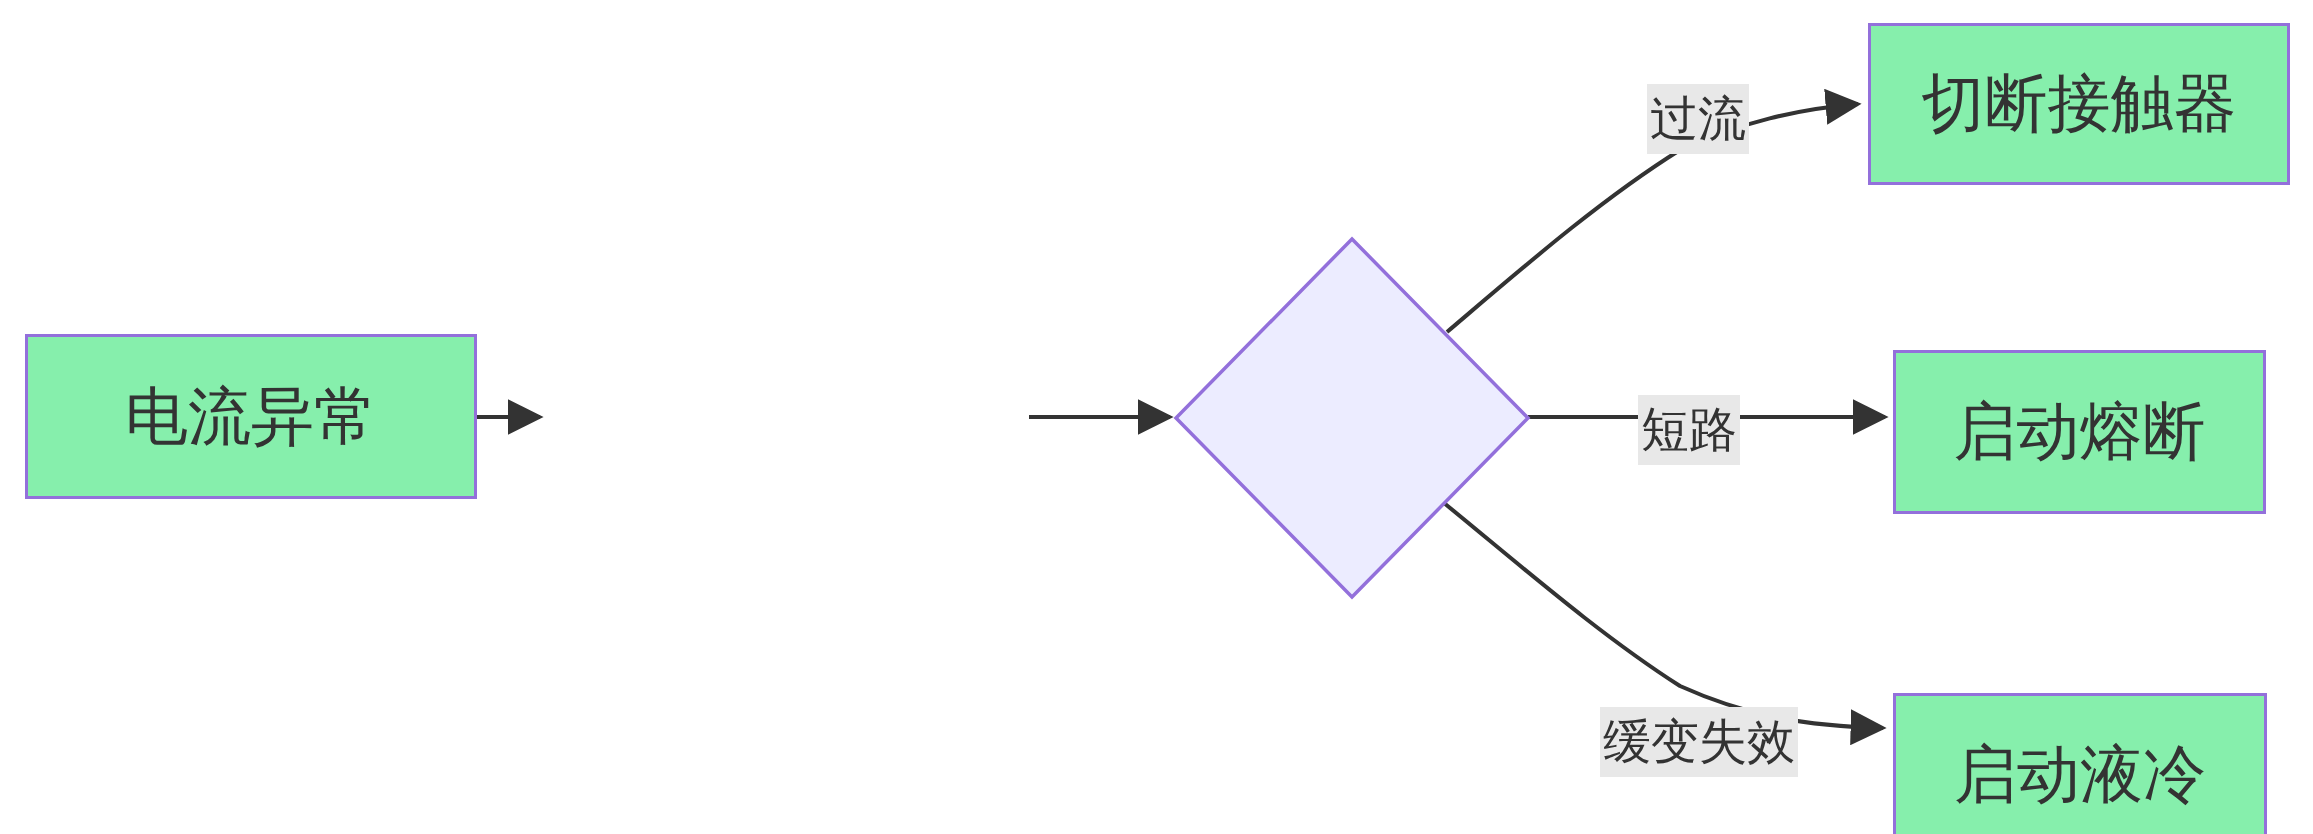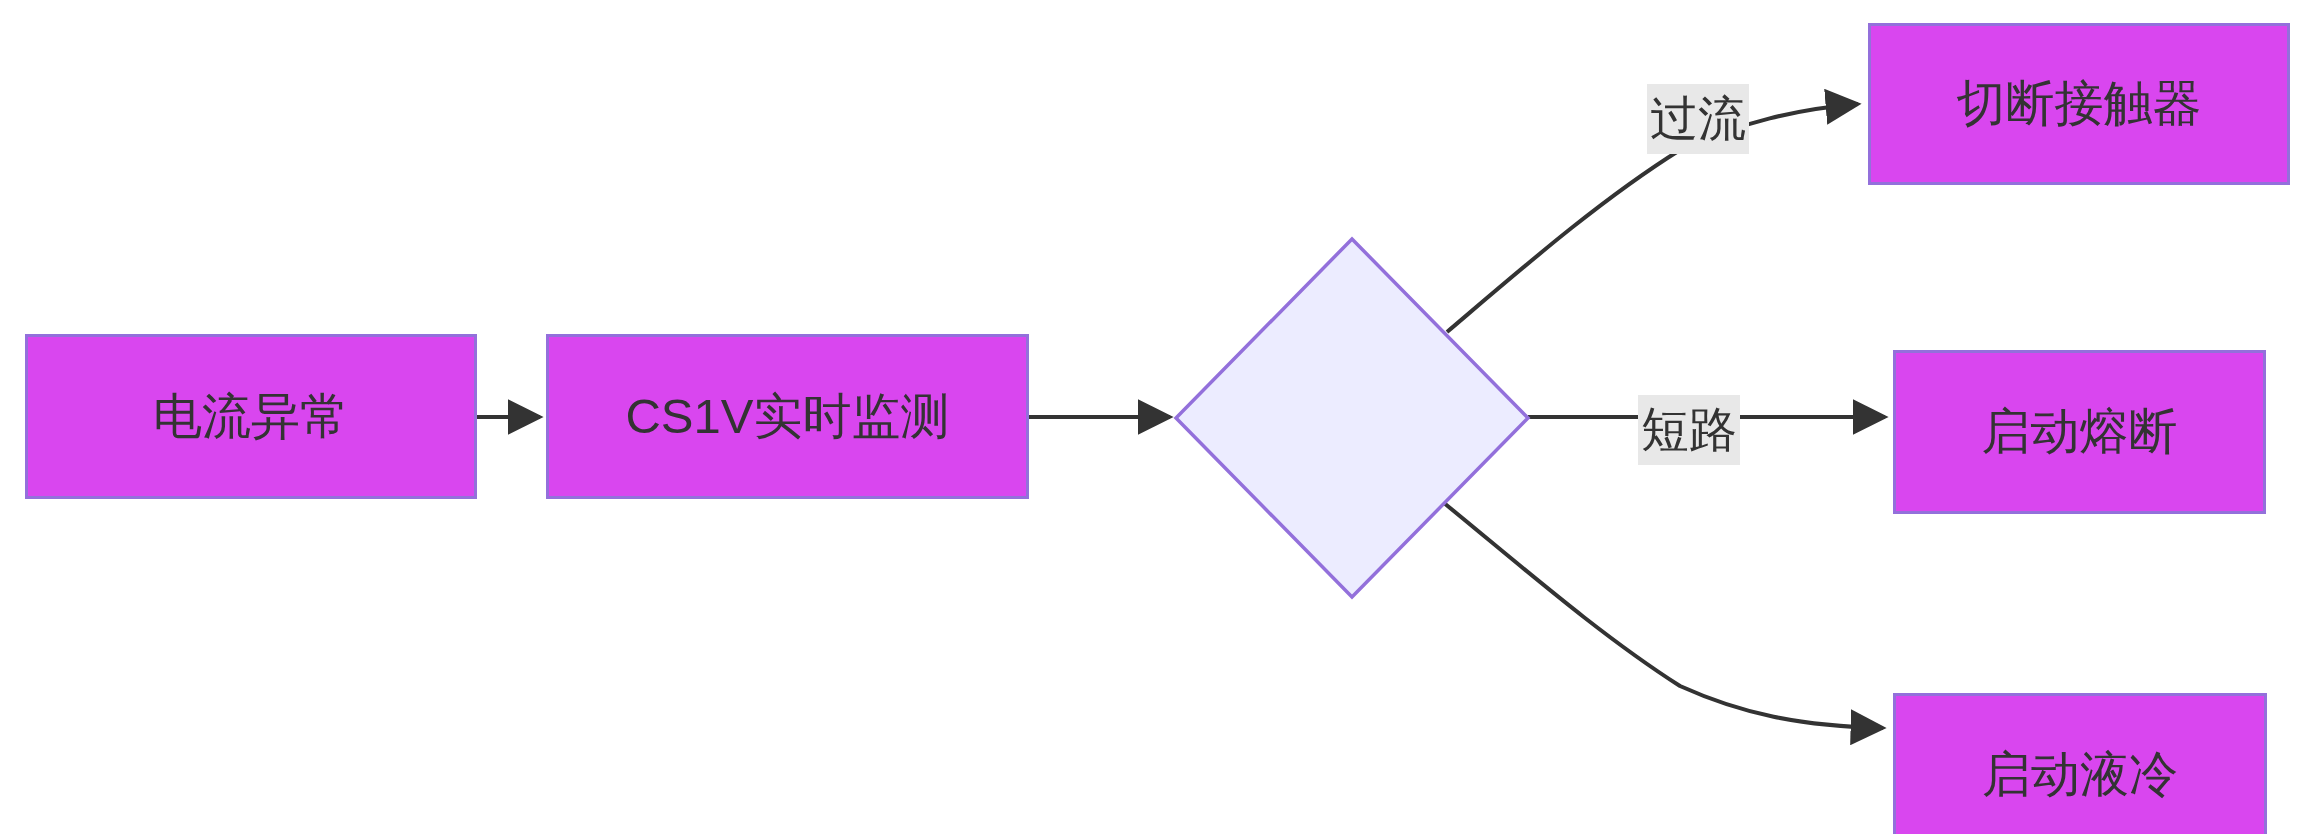--- a/index.html
+++ b/index.html
@@ -18,24 +18,24 @@
   .edges-svg {
     position: absolute;
     left: 0;
     top: 0;
     width: 2313px;
     height: 834px;
   }
   .node {
     position: absolute;
     box-sizing: border-box;
-    background: #d946ef;
+    background: #86efac;
     border: 3.5px solid #9370DB;
     color: #333333;
-    font-size: 49px;
+    font-size: 63px;
     display: flex;
     align-items: center;
     justify-content: center;
     text-align: center;
     white-space: nowrap;
   }
   .diamond-label {
     position: absolute;
     color: #333333;
     font-size: 49px;
@@ -74,27 +74,27 @@
 
     <path d="M 1528 417 L 1885 417" fill="none" stroke="#333333" stroke-width="4" marker-end="url(#arrow)"></path>
 
     <path d="M 1444 503 C 1520 565, 1600 635, 1680 686 C 1742 714, 1800 726, 1883 728" fill="none" stroke="#333333" stroke-width="4" marker-end="url(#arrow)"></path>
 
     <polygon points="1352,239 1528,418 1352,597 1176,418" fill="#ECECFF" stroke="#9370DB" stroke-width="3.5"></polygon>
   </svg>
 
   <div class="node" style="left:25px; top:334px; width:452px; height:165px;">电流异常</div>
 
-  <div class="node" style="left:546px; top:334px; width:483px; height:165px;">CS1V实时监测</div>
 
   <div class="node" style="left:1868px; top:23px; width:422px; height:162px;">切断接触器</div>
 
   <div class="node" style="left:1893px; top:334px; width:373px; height:164px;margin-top:16px;">启动熔断</div>
 
   <div class="node" style="left:1893px; top:646px; width:374px; height:164px;margin-top:47px;">启动液冷</div>
 
 
   <div class="edge-label" style="left:1698px; top:105px;">过流</div>
 
   <div class="edge-label" style="left:1689px; top:416px;">短路</div>
 
+  <div class="edge-label" style="left:1699px; top:728px;">缓变失效</div>
 
 </div>
 
 </body></html>

